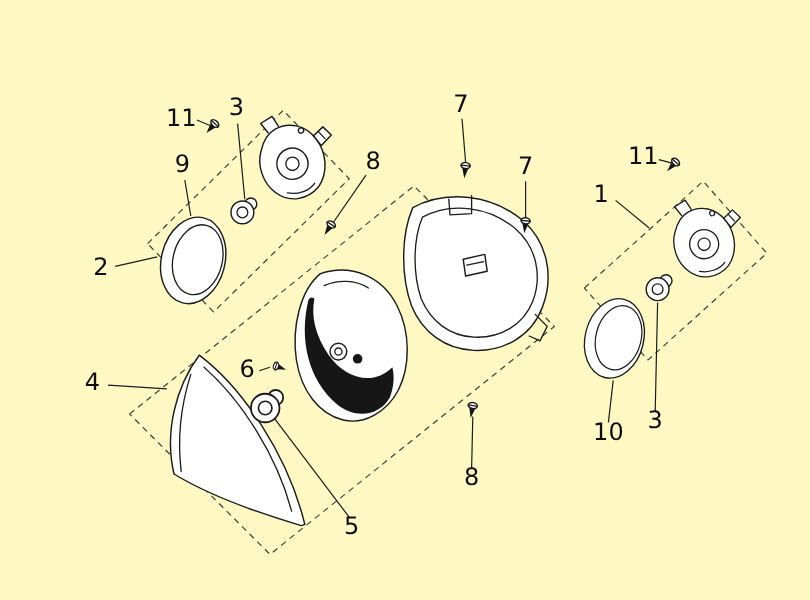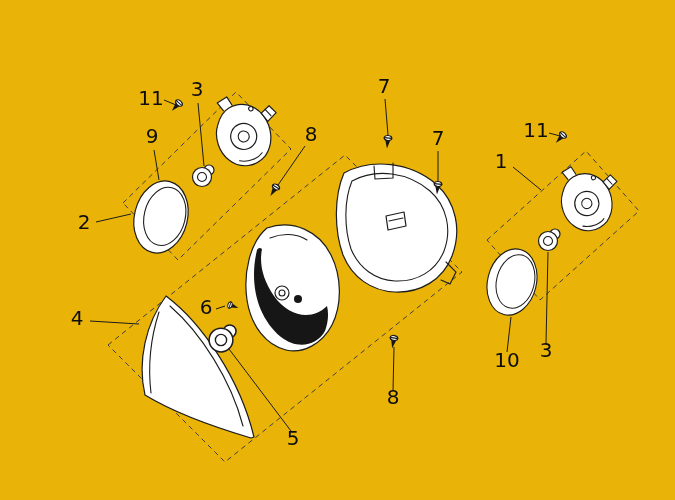--- a/index.html
+++ b/index.html
@@ -1,20 +1,20 @@
 <!DOCTYPE html>
 <html><head>
 <meta charset="utf-8">
 <style>
   html,body { margin:0; padding:0; background:#ffffff; }
   .stage {
     position: relative;
     width: 675px;
     height: 500px;
-    background: #eab308;
+    background: #fef9c3;
     overflow: hidden;
     font-family: "DejaVu Sans", sans-serif;
   }
   svg { position:absolute; inset:0; }
   .dashed  { fill:none; stroke:#3f3f3f; stroke-width:1; stroke-dasharray:5 4; }
   .part    { fill:#ffffff; stroke:#1c1c1c; stroke-width:1.2; stroke-linejoin:round; }
   .detail  { fill:none; stroke:#1c1c1c; stroke-width:1.1; stroke-linecap:round; }
   .dark    { fill:#161616; stroke:none; }
   .leader  { stroke:#1c1c1c; stroke-width:1; }
   .callout-text { font:20px "DejaVu Sans", sans-serif; fill:#0d0d0d; }

